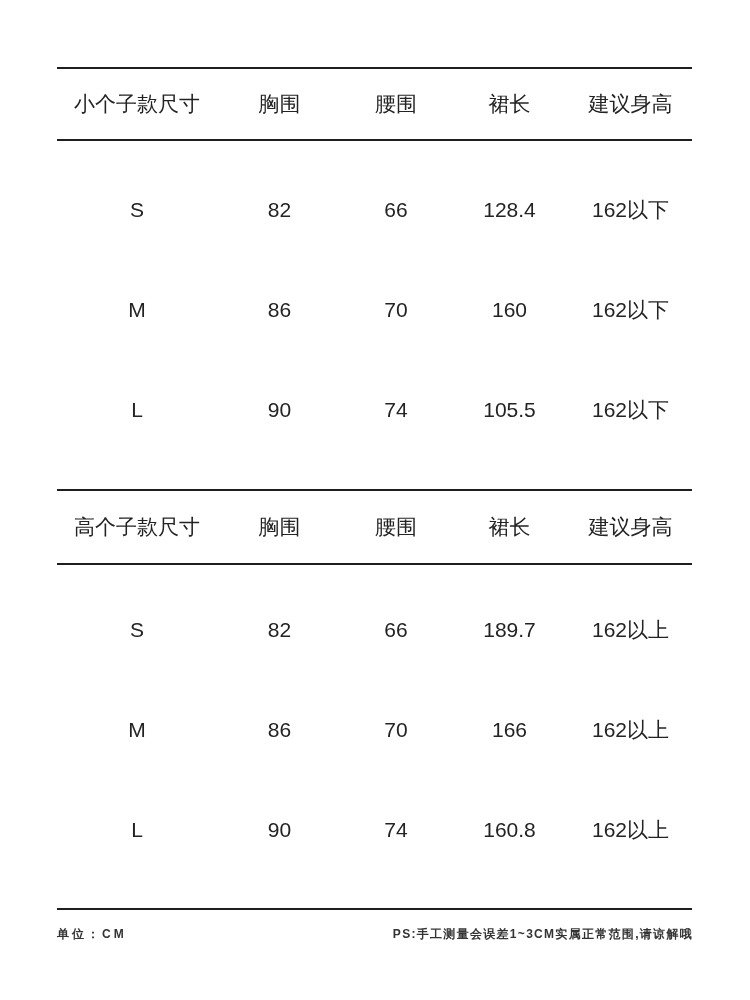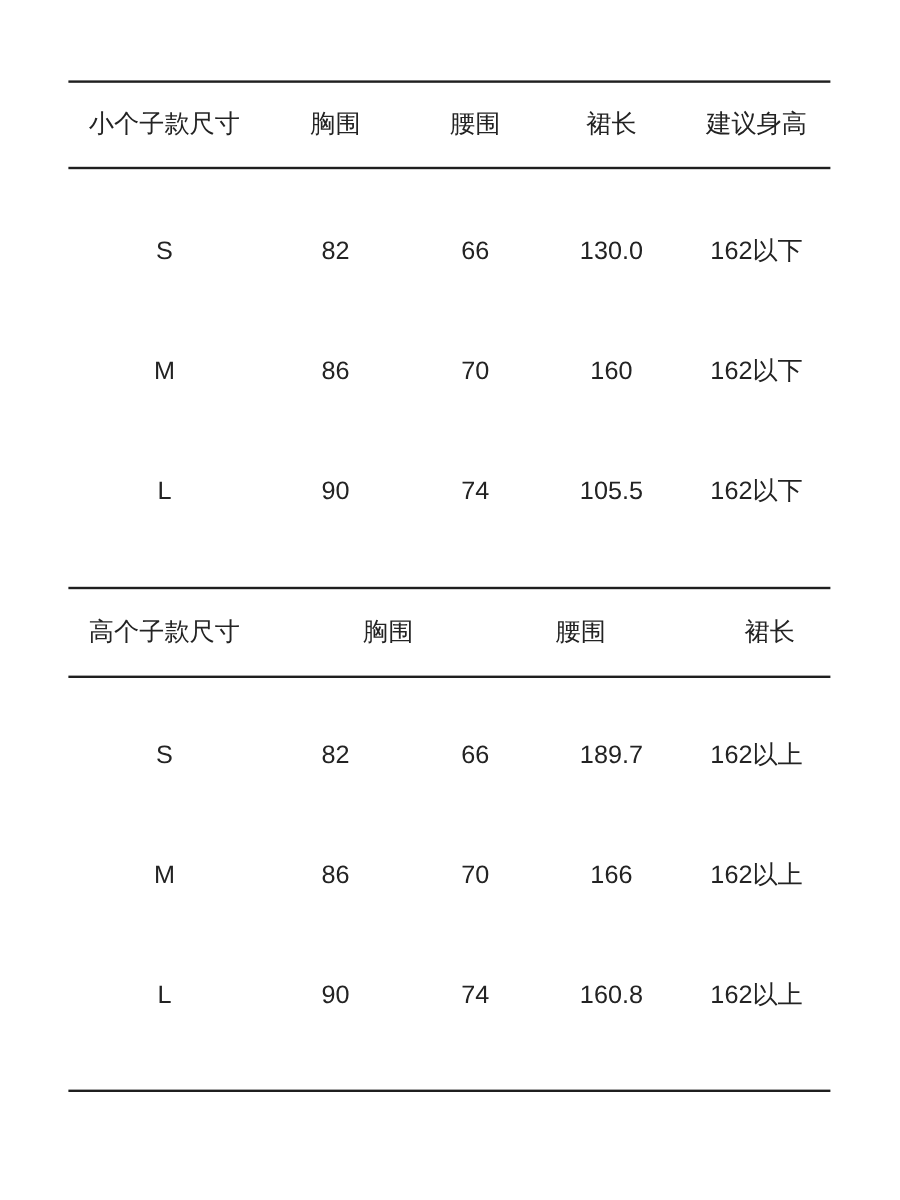--- a/index.html
+++ b/index.html
@@ -78,42 +78,42 @@
       <div class="cell">胸围</div>
       <div class="cell">腰围</div>
       <div class="cell">裙长</div>
       <div class="cell">建议身高</div>
     </div>
     <div class="tbody" style="padding-top:19px;">
       <div class="trow">
         <div class="cell">S</div>
         <div class="cell">82</div>
         <div class="cell">66</div>
-        <div class="cell">130.0</div>
+        <div class="cell">128.4</div>
         <div class="cell">162以下</div>
       </div>
       <div class="trow">
         <div class="cell">M</div>
         <div class="cell">86</div>
         <div class="cell">70</div>
         <div class="cell">160</div>
         <div class="cell">162以下</div>
       </div>
       <div class="trow">
         <div class="cell">L</div>
         <div class="cell">90</div>
         <div class="cell">74</div>
         <div class="cell">105.5</div>
         <div class="cell">162以下</div>
       </div>
     </div>
   </div>
 
   <div class="size-table" style="top:489px;">
-    <div class="thead" style="height:76px;gap:44px;">
+    <div class="thead" style="height:76px;">
       <div class="cell">高个子款尺寸</div>
       <div class="cell">胸围</div>
       <div class="cell">腰围</div>
       <div class="cell">裙长</div>
       <div class="cell">建议身高</div>
     </div>
     <div class="tbody" style="padding-top:15px;">
       <div class="trow">
         <div class="cell">S</div>
         <div class="cell">82</div>
@@ -132,14 +132,18 @@
         <div class="cell">L</div>
         <div class="cell">90</div>
         <div class="cell">74</div>
         <div class="cell">160.8</div>
         <div class="cell">162以上</div>
       </div>
     </div>
   </div>
 
   <div class="footer-line" style="top:908px;"></div>
+  <div class="footer" style="top:926px;">
+    <span class="unit">单位：CM</span>
+    <span class="note">PS:手工测量会误差1~3CM实属正常范围,请谅解哦</span>
+  </div>
 
 </div>
 
 </body></html>

